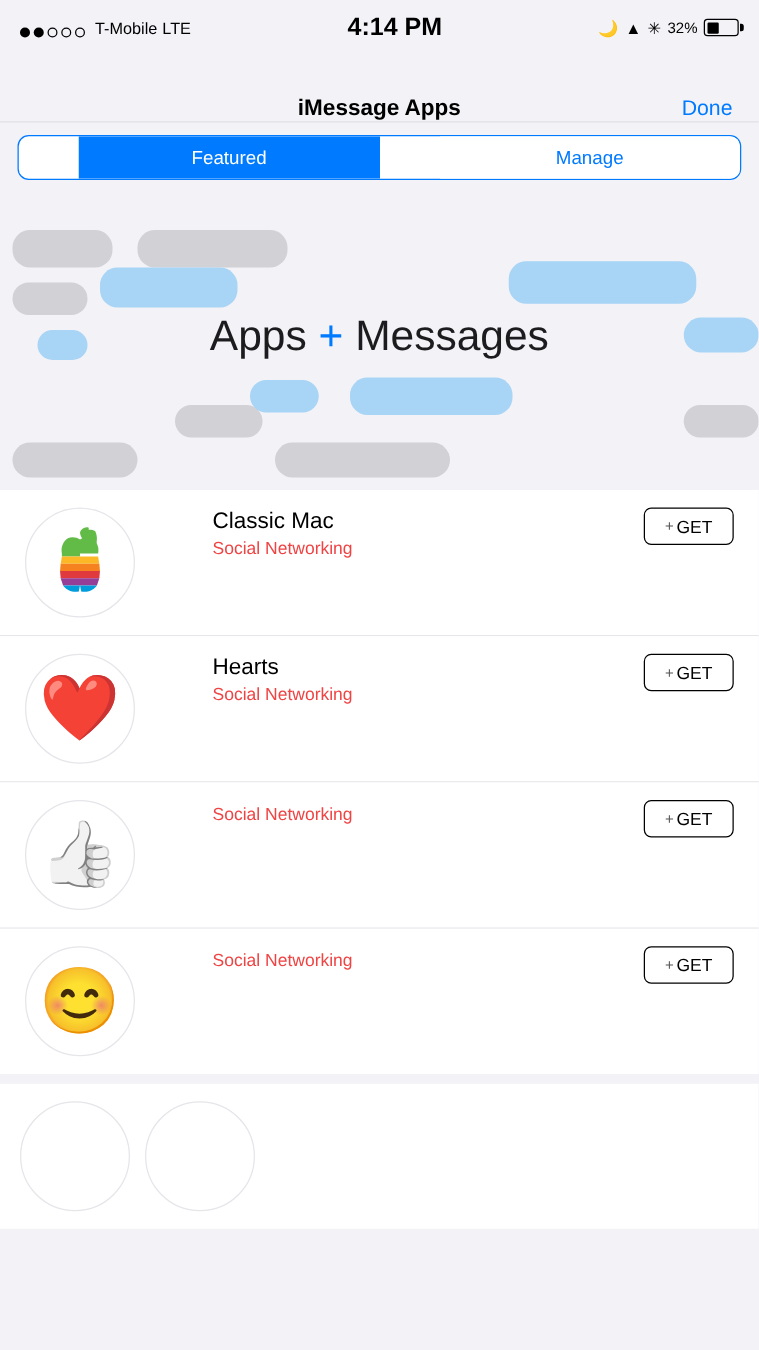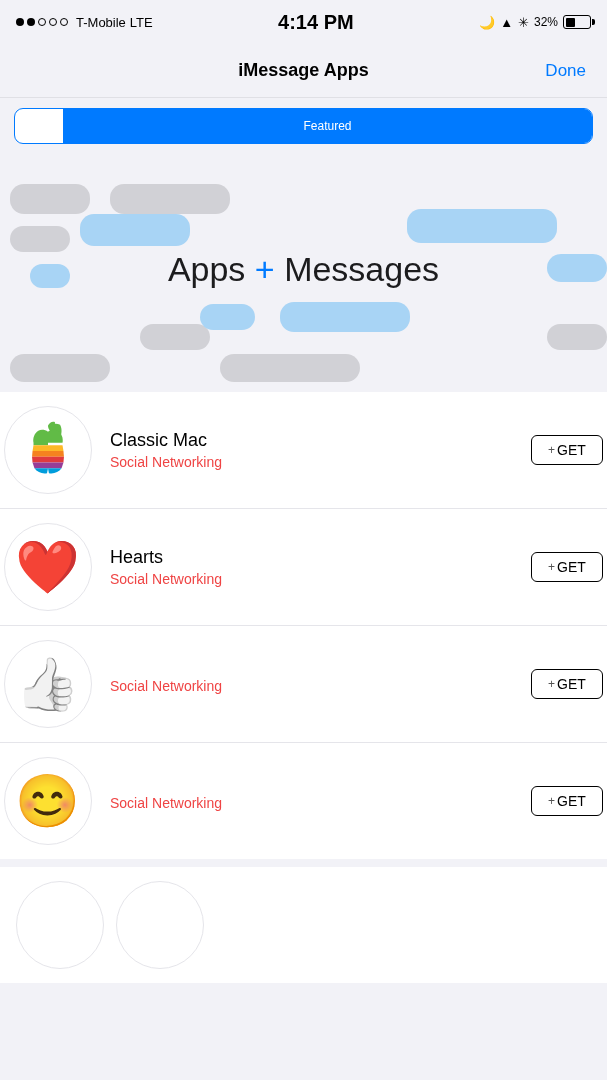--- a/index.html
+++ b/index.html
@@ -15,21 +15,21 @@
     .status-bar {
       background: #f2f2f7;
       height: 44px;
       display: flex;
       align-items: center;
       justify-content: space-between;
       padding: 0 16px;
     }
     .status-bar-left {
       display: flex;
-      align-items: center;
+      align-items: flex-end;
       gap: 4px;
     }
     .signal-dots {
       display: flex;
       gap: 3px;
       align-items: center;
     }
     .dot {
       width: 8px;
       height: 8px;
@@ -91,21 +91,21 @@
     .battery-pct {
       font-size: 12px;
       font-weight: 500;
     }
 
     
     .nav-header {
       background: #f2f2f7;
       height: 54px;
       display: flex;
-      align-items: center;
+      align-items: flex-end;
       justify-content: center;
       position: relative;
       border-bottom: 1px solid #e0e0e5;
     }
     .nav-title {
       font-size: 18px;
       font-weight: 600;
       color: #000;
     }
     .nav-done {
@@ -125,21 +125,21 @@
       border-radius: 9px;
       overflow: hidden;
       border: 1.5px solid #007aff;
       background: #fff;
     }
     .seg-btn {
       flex: 1;
       display: flex;
       align-items: center;
       justify-content: center;
-      font-size: 12px;
+      font-size: 15px;
       font-weight: 500;
       cursor: pointer;
       margin-left: 48px;
     }
     .seg-btn.active {
       background: #007aff;
       color: #fff;
     }
     .seg-btn.inactive {
       background: #fff;
@@ -178,24 +178,25 @@
       font-weight: 300;
     }
 
     
     .app-list {
       background: #fff;
       margin-top: 8px;
     }
     .app-item {
       display: flex;
-      align-items: center;
-      padding: 14px 4px;
+      align-items: flex-start;
+      padding: 14px 20px;
       border-bottom: 1px solid #e5e5ea;
       background: #fff;
+      gap: 44px;
     }
     .app-item:last-child {
       border-bottom: none;
     }
     .app-icon-wrap {
       width: 88px;
       height: 88px;
       border-radius: 50%;
       border: 1.5px solid #e5e5ea;
       display: flex;
@@ -299,20 +300,21 @@
   </div>
 </div>
 
 <div class="nav-header">
   <span class="nav-title">iMessage Apps</span>
   <span class="nav-done">Done</span>
 </div>
 
 <div class="segmented-control">
   <div class="seg-btn active">Featured</div>
+  <div class="seg-btn inactive">Manage</div>
 </div>
 
 <div class="hero-banner">
 
   <div class="bubble gray" style="width:80px;height:30px;top:30px;left:10px;"></div>
   <div class="bubble gray" style="width:120px;height:30px;top:30px;left:110px;"></div>
   <div class="bubble gray" style="width:60px;height:26px;top:72px;left:10px;"></div>
   <div class="bubble gray" style="width:100px;height:28px;top:200px;left:10px;"></div>
   <div class="bubble gray" style="width:70px;height:26px;top:170px;left:140px;"></div>
   <div class="bubble gray" style="width:140px;height:28px;top:200px;left:220px;"></div>

